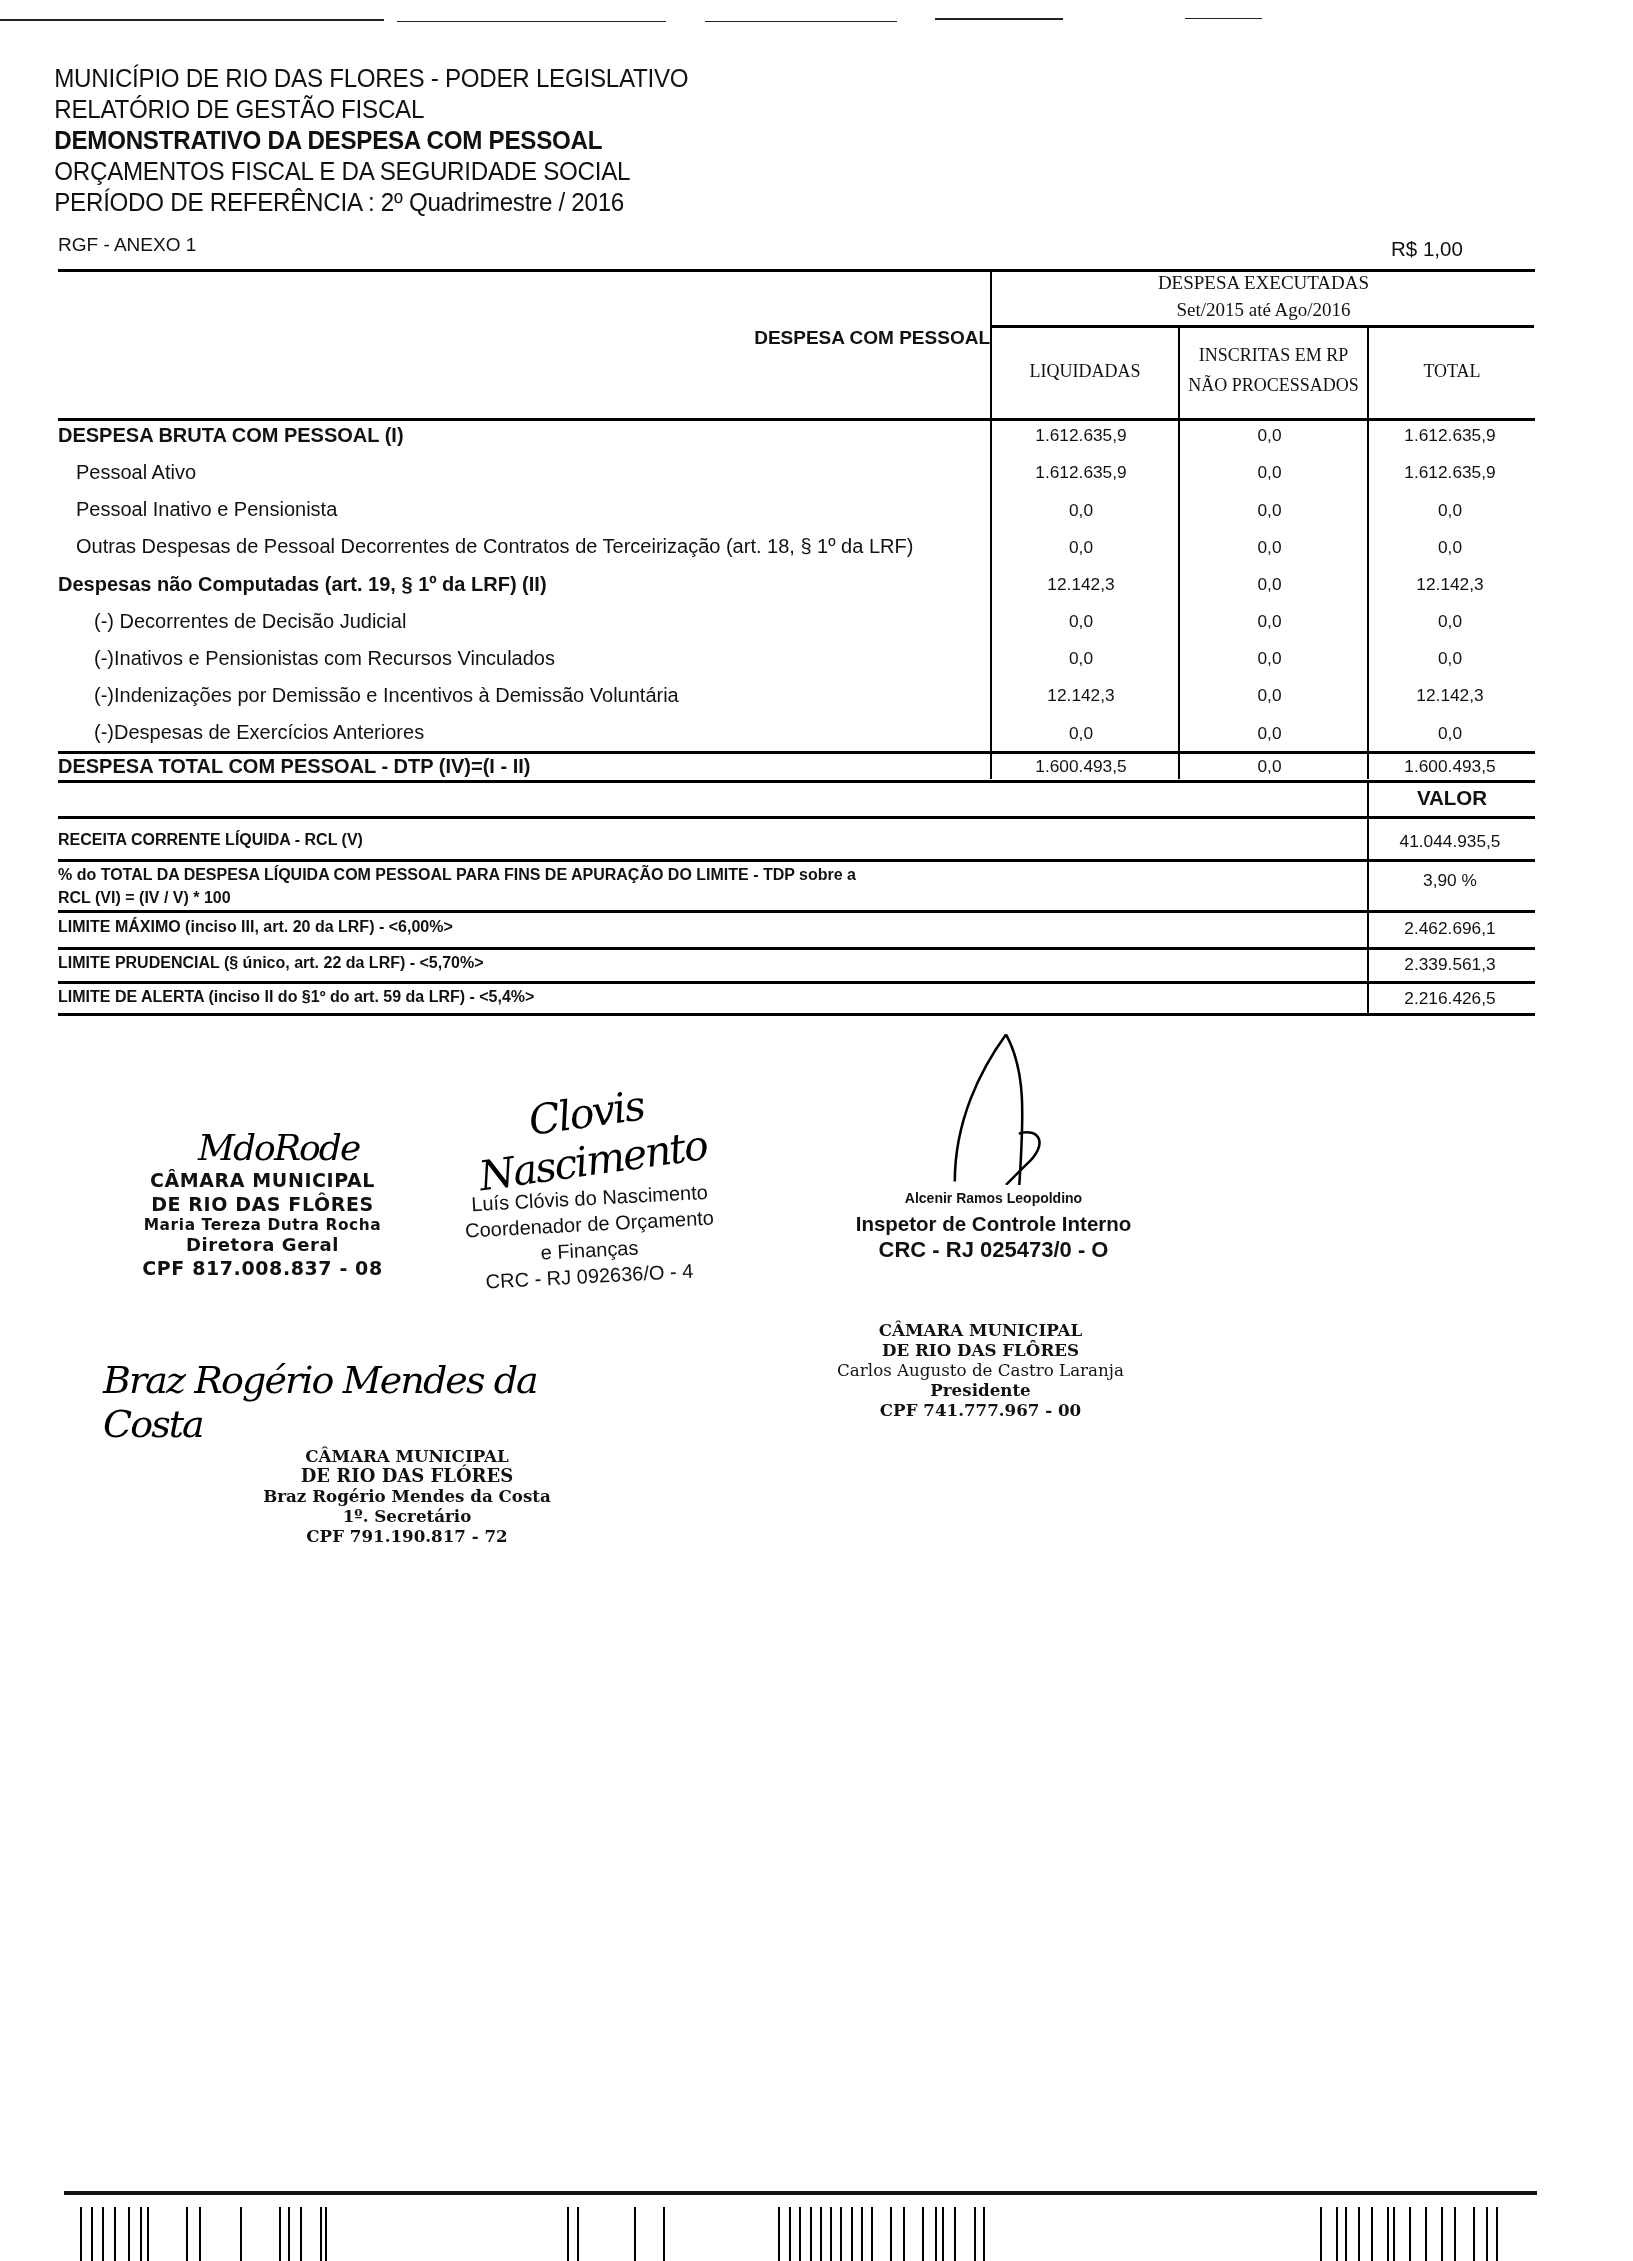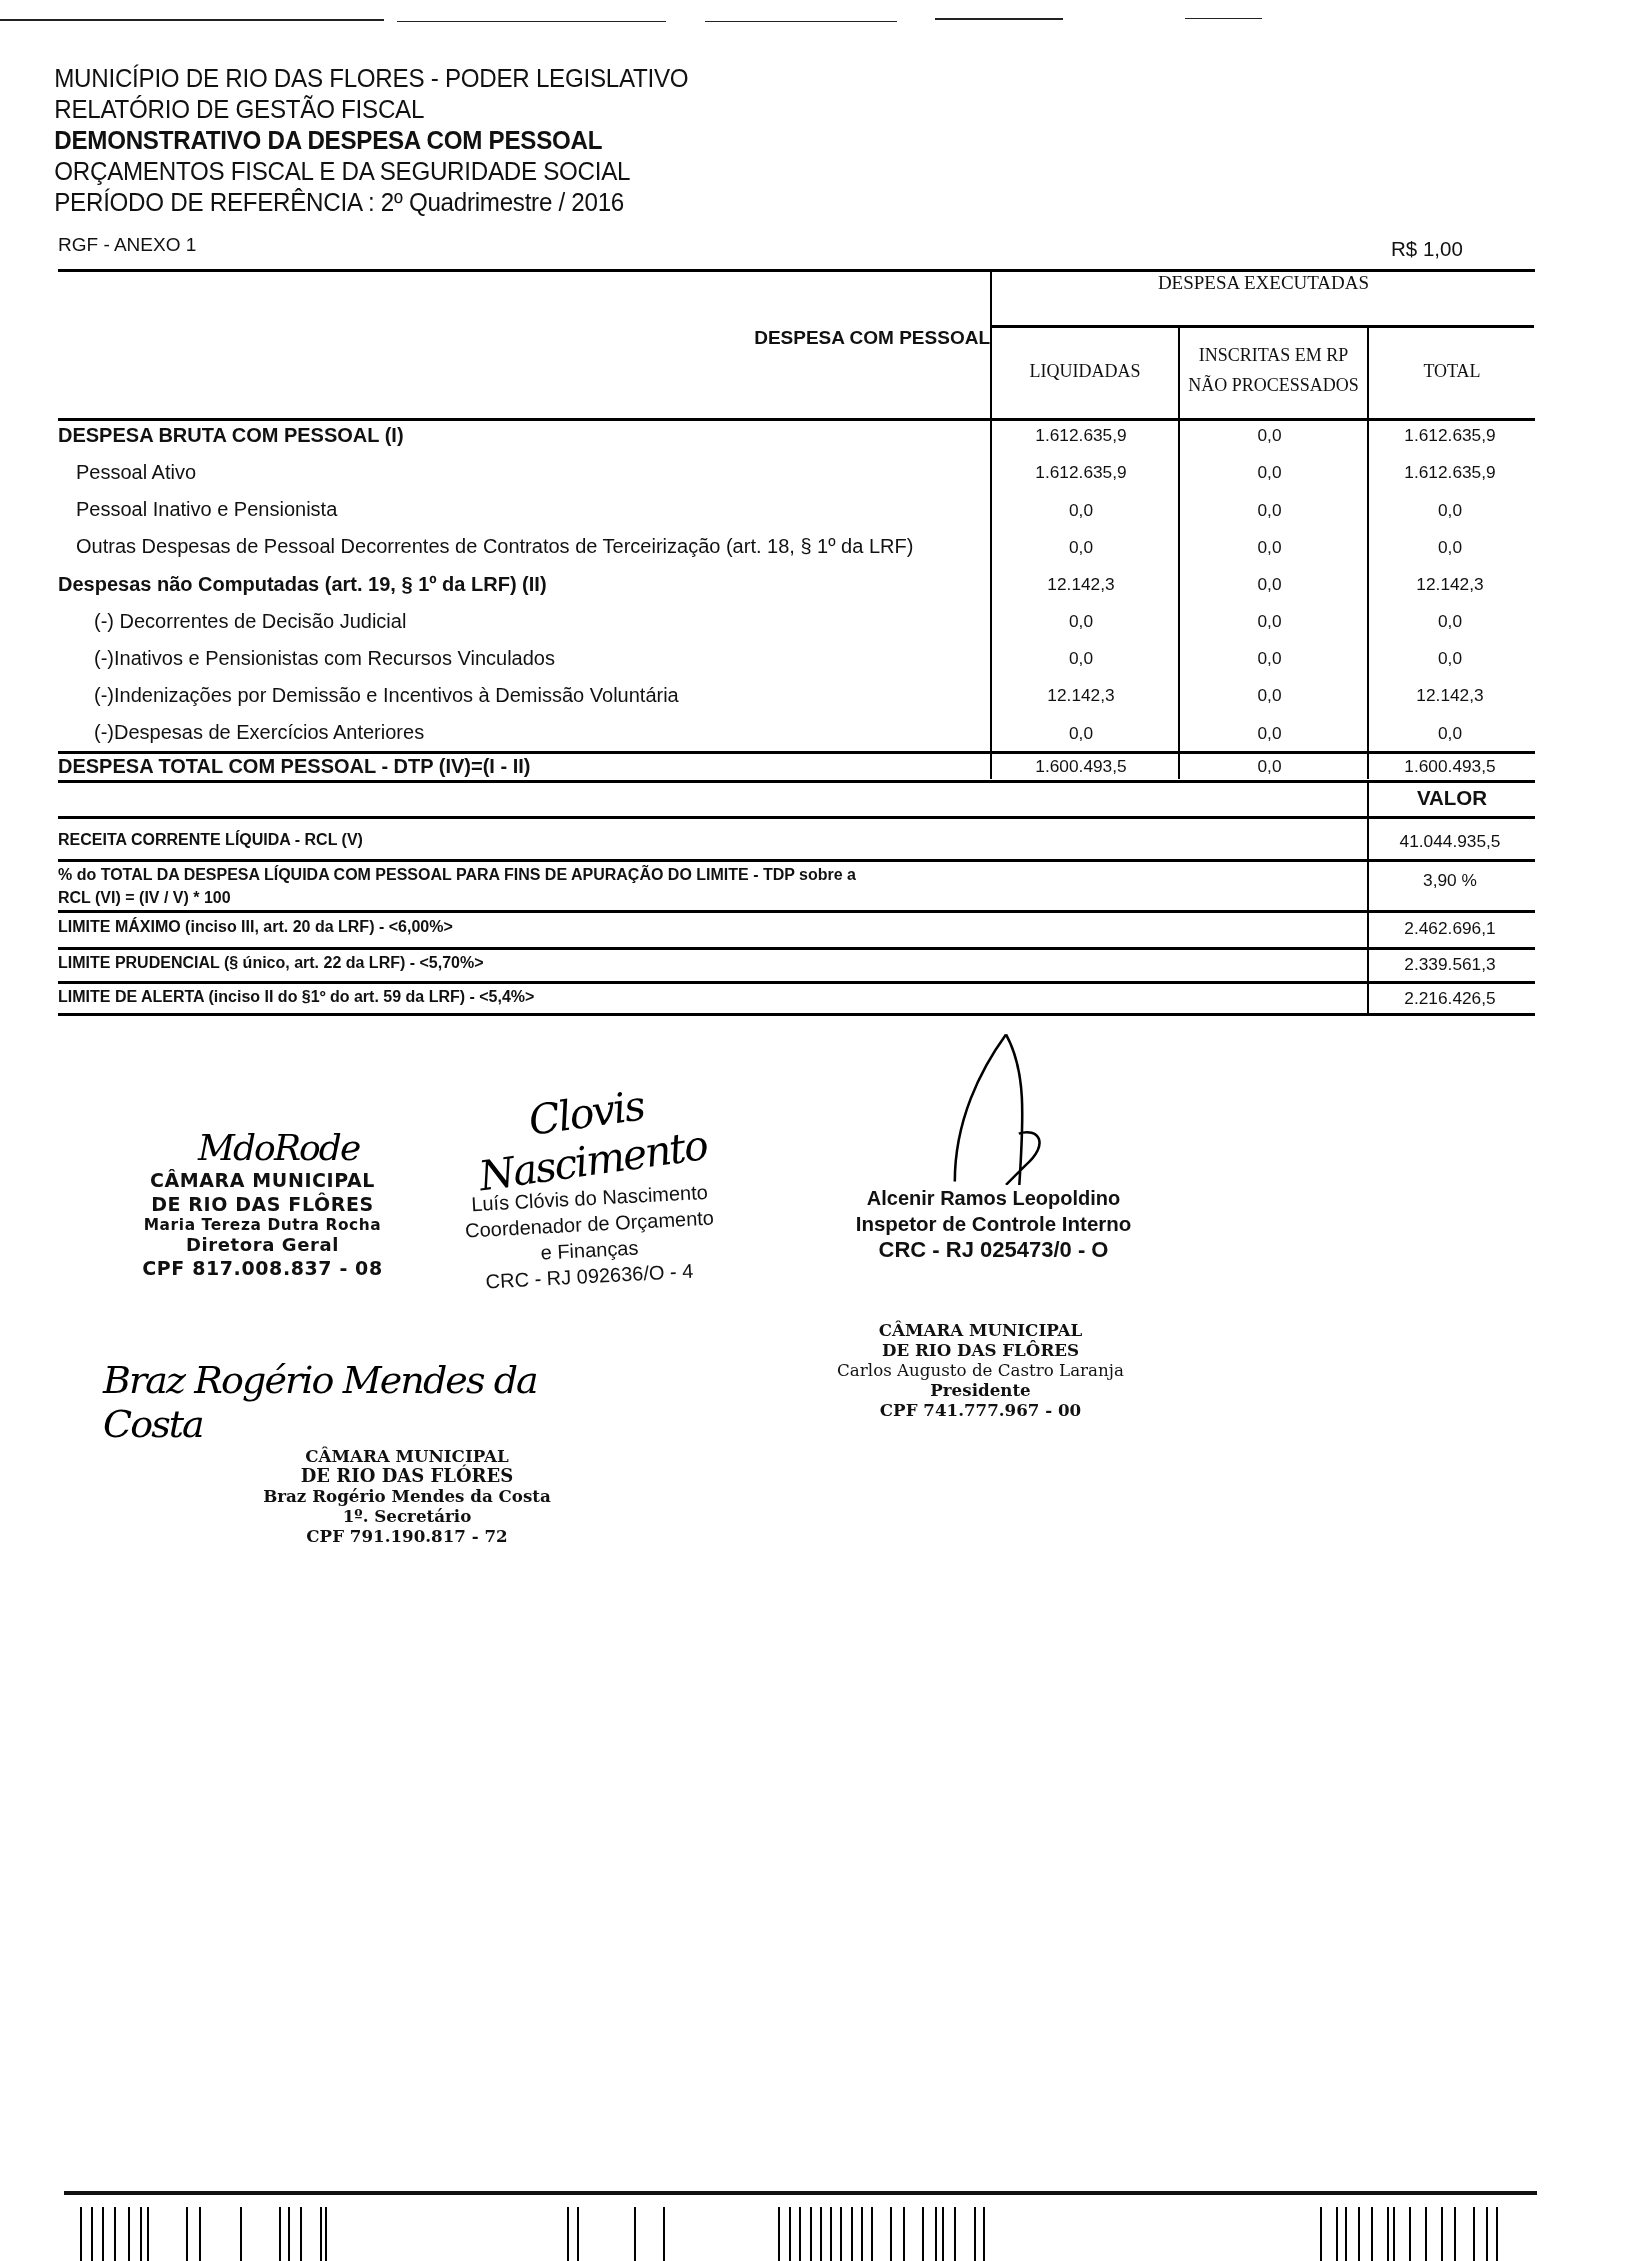--- a/index.html
+++ b/index.html
@@ -62,20 +62,21 @@
   <div class="hline" style="top:56px;left:932px;width:544px;height:2.6px"></div>
   <div class="hline" style="top:149px;height:3.2px"></div>
   <div class="hline" style="top:482px;height:2.6px"></div>
 
   <div class="vline" style="left:932px;top:0;height:510px"></div>
   <div class="vline" style="left:1120px;top:58px;height:452px"></div>
   <div class="vline" style="left:1309px;top:58px;height:452px"></div>
 
   <div class="cell b lbl" style="left:0;width:932px;top:58px;text-align:right;font-size:19px">DESPESA COM PESSOAL</div>
   <div class="cell hdr" style="left:934px;width:543px;top:-1.3px;font-size:19px">DESPESA EXECUTADAS</div>
+  <div class="cell hdr" style="left:934px;width:543px;top:26px;font-size:19px">Set/2015 até Ago/2016</div>
   <div class="cell hdr" style="left:934px;width:186px;top:88px">LIQUIDADAS</div>
   <div class="cell hdr" style="left:1122px;width:187px;top:72px">INSCRITAS EM RP</div>
   <div class="cell hdr" style="left:1122px;width:187px;top:102px">NÃO PROCESSADOS</div>
   <div class="cell hdr" style="left:1311px;width:166px;top:88px">TOTAL</div>
 
   <div>
     <div class="cell lbl b" style="left:0;top:155px">DESPESA BRUTA COM PESSOAL (I)</div>
     <div class="cell num" style="left:934px;width:178px;top:156px">1.612.635,9</div>
     <div class="cell num" style="left:1122px;width:179px;top:156px">0,0</div>
     <div class="cell num" style="left:1311px;width:162px;top:156px">1.612.635,9</div>
@@ -186,21 +187,21 @@
   <div class="stamp-plain" style="transform:rotate(-3deg)">Luís Clóvis do Nascimento</div>
   <div class="stamp-plain" style="transform:rotate(-3deg)">Coordenador de Orçamento</div>
   <div class="stamp-plain" style="transform:rotate(-3deg)">e Finanças</div>
   <div class="stamp-plain" style="transform:rotate(-3deg)">CRC - RJ 092636/O - 4</div>
 </div>
 
 <div class="sig" style="left:846px;top:1031px;width:295px">
   <svg width="128" height="154" style="display:block;margin-left:96px" viewBox="0 0 200 240">
     <path d="M 100 5 C 60 60, 20 140, 20 235 M 100 5 C 130 60, 130 120, 118 280 M 120 160 C 150 150, 170 175, 130 210 L 100 240" fill="none" stroke="#000" stroke-width="4"></path>
   </svg>
-  <div class="stamp-plain b" style="font-size:20px">Alcenir Ramos Leopoldino</div>
+  <div class="stamp-plain b" style="font-size:14px">Alcenir Ramos Leopoldino</div>
   <div class="stamp-plain b" style="font-size:20.5px">Inspetor de Controle Interno</div>
   <div class="stamp-plain b" style="font-size:22px">CRC - RJ 025473/0 - O</div>
 </div>
 
 <div class="sig" style="left:90px;top:1358px;width:487px">
   <div class="script" style="text-align:left;padding-left:13px;font-size:38px">Braz Rogério Mendes da Costa</div>
   <div style="padding-left:147px">
     <div class="stamp-serif">CÂMARA MUNICIPAL</div>
     <div class="stamp-serif" style="font-size:18px">DE RIO DAS FLÓRES</div>
     <div class="stamp-serif">Braz Rogério Mendes da Costa</div>

